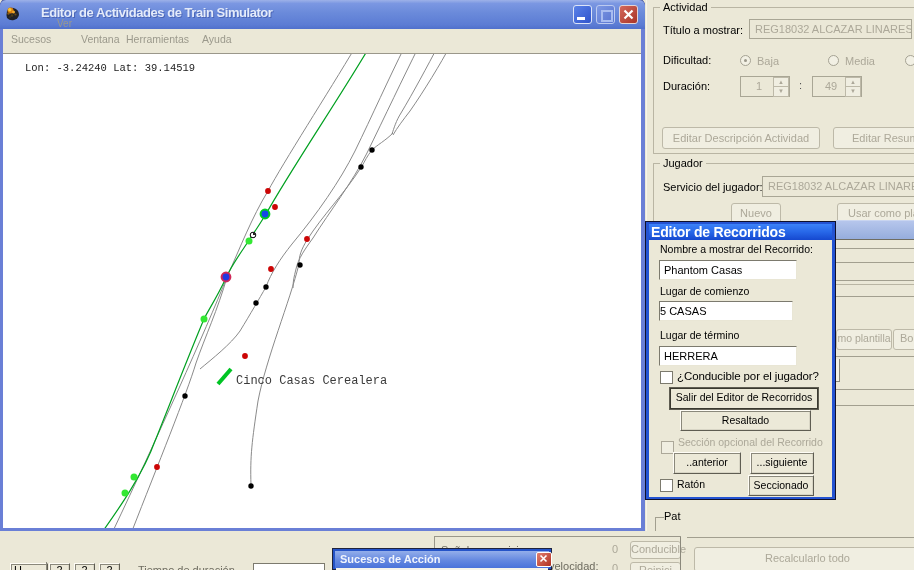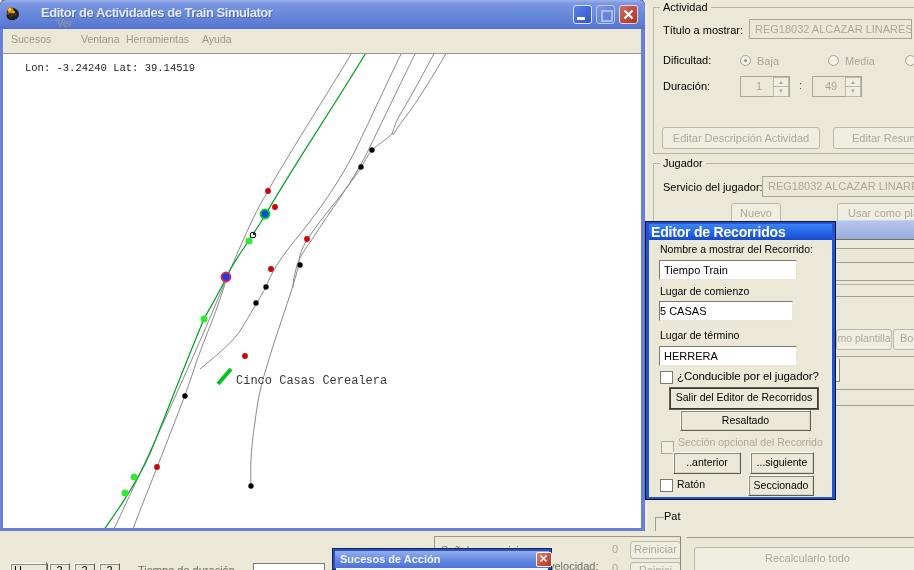--- a/index.html
+++ b/index.html
@@ -73,21 +73,21 @@
 <div class="abs hline" style="left:836px;top:389px;width:78px;"></div>
 <div class="abs hline" style="left:836px;top:405px;width:78px;"></div>
 
 <div class="abs" style="left:655px;top:517px;width:9px;height:1px;background:#a29f8f;"></div>
 <div class="abs" style="left:655px;top:517px;width:1px;height:14px;background:#a29f8f;"></div>
 <div class="abs" style="left:664px;top:510px;">Pat</div>
 
 <div class="abs" style="left:434px;top:536px;width:246px;height:34px;border:1px solid #9a978a;border-right:none;background:#ebe8d7;"></div>
 <div class="abs gray" style="left:441px;top:544px;color:#6e6c60;">Señal en servicio</div>
 <div class="abs gray" style="left:612px;top:543px;">0</div>
-<div class="abs btnxp" style="left:630px;top:541px;width:49px;height:16px;line-height:15px;">Reiniciar</div>
+<div class="abs btnxp" style="left:630px;top:541px;width:49px;height:16px;line-height:15px;">Conducible</div>
 <div class="abs gray" style="left:549px;top:560px;color:#6e6c60;">velocidad:</div>
 <div class="abs gray" style="left:612px;top:562px;">0</div>
 <div class="abs btnxp" style="left:630px;top:562px;width:49px;height:14px;line-height:14px;">Reinici</div>
 
 <div class="abs" style="left:680px;top:537px;width:1px;height:33px;background:#8a887b;"></div>
 <div class="abs" style="left:687px;top:537px;width:227px;height:1px;background:#a29f8f;"></div>
 <div class="abs btnxp" style="left:694px;top:547px;width:225px;height:23px;line-height:21px;">Recalcularlo todo</div>
 
 <div class="abs btncl" style="left:10px;top:563px;width:33px;height:10px;text-align:left;padding-left:3px;">H</div>
 <div class="abs" style="left:46px;top:562px;width:1px;height:8px;background:#8a887b;"></div>
@@ -174,21 +174,21 @@
     </svg>
   </div>
 </div>
 
 <div class="abs" style="left:645px;top:221px;width:191px;height:279px;background:#2453d2;border:1px solid #10102a;box-sizing:border-box;font-size:10.5px;">
   <div class="abs" style="left:3px;top:2px;width:183px;height:16px;background:linear-gradient(#3c82f8 0%,#2767e8 50%,#1548cf 100%);"></div>
   <div class="abs" style="left:5px;top:2px;font-size:14px;font-weight:bold;letter-spacing:-0.2px;color:#fff;">Editor de Recorridos</div>
   <div class="abs" style="left:3px;top:18px;width:183px;height:257px;background:#ebe8d7;"></div>
 
   <div class="abs" style="left:14px;top:21px;">Nombre a mostrar del Recorrido:</div>
-  <div class="abs tbw" style="left:13px;top:38px;width:132px;height:18px;line-height:18px;padding-left:4px;font-size:11px;">Tiempo Train</div>
+  <div class="abs tbw" style="left:13px;top:38px;width:132px;height:18px;line-height:18px;padding-left:4px;font-size:11px;">Phantom Casas</div>
   <div class="abs" style="left:14px;top:63px;">Lugar de comienzo</div>
   <div class="abs tbw" style="left:13px;top:79px;width:132px;height:18px;line-height:18px;padding-left:0;font-size:11px;">5 CASAS</div>
   <div class="abs" style="left:14px;top:107px;">Lugar de término</div>
   <div class="abs tbw" style="left:13px;top:124px;width:132px;height:18px;line-height:18px;padding-left:4px;font-size:11px;">HERRERA</div>
 
   <div class="abs" style="left:14px;top:149px;width:11px;height:11px;background:#fff;border:1px solid #7c7a6e;"></div>
   <div class="abs" style="left:31px;top:148px;font-size:11.5px;letter-spacing:-0.1px;text-align:right;">¿Conducible por el jugador?</div>
 
   <div class="abs btncl" style="left:23px;top:165px;width:148px;height:21px;line-height:19px;border-color:#5f5d52;box-shadow:0 0 0 1px #3a3930 inset;">Salir del Editor de Recorridos</div>
   <div class="abs btncl" style="left:34px;top:188px;width:129px;height:19px;line-height:18px;">Resaltado</div>

